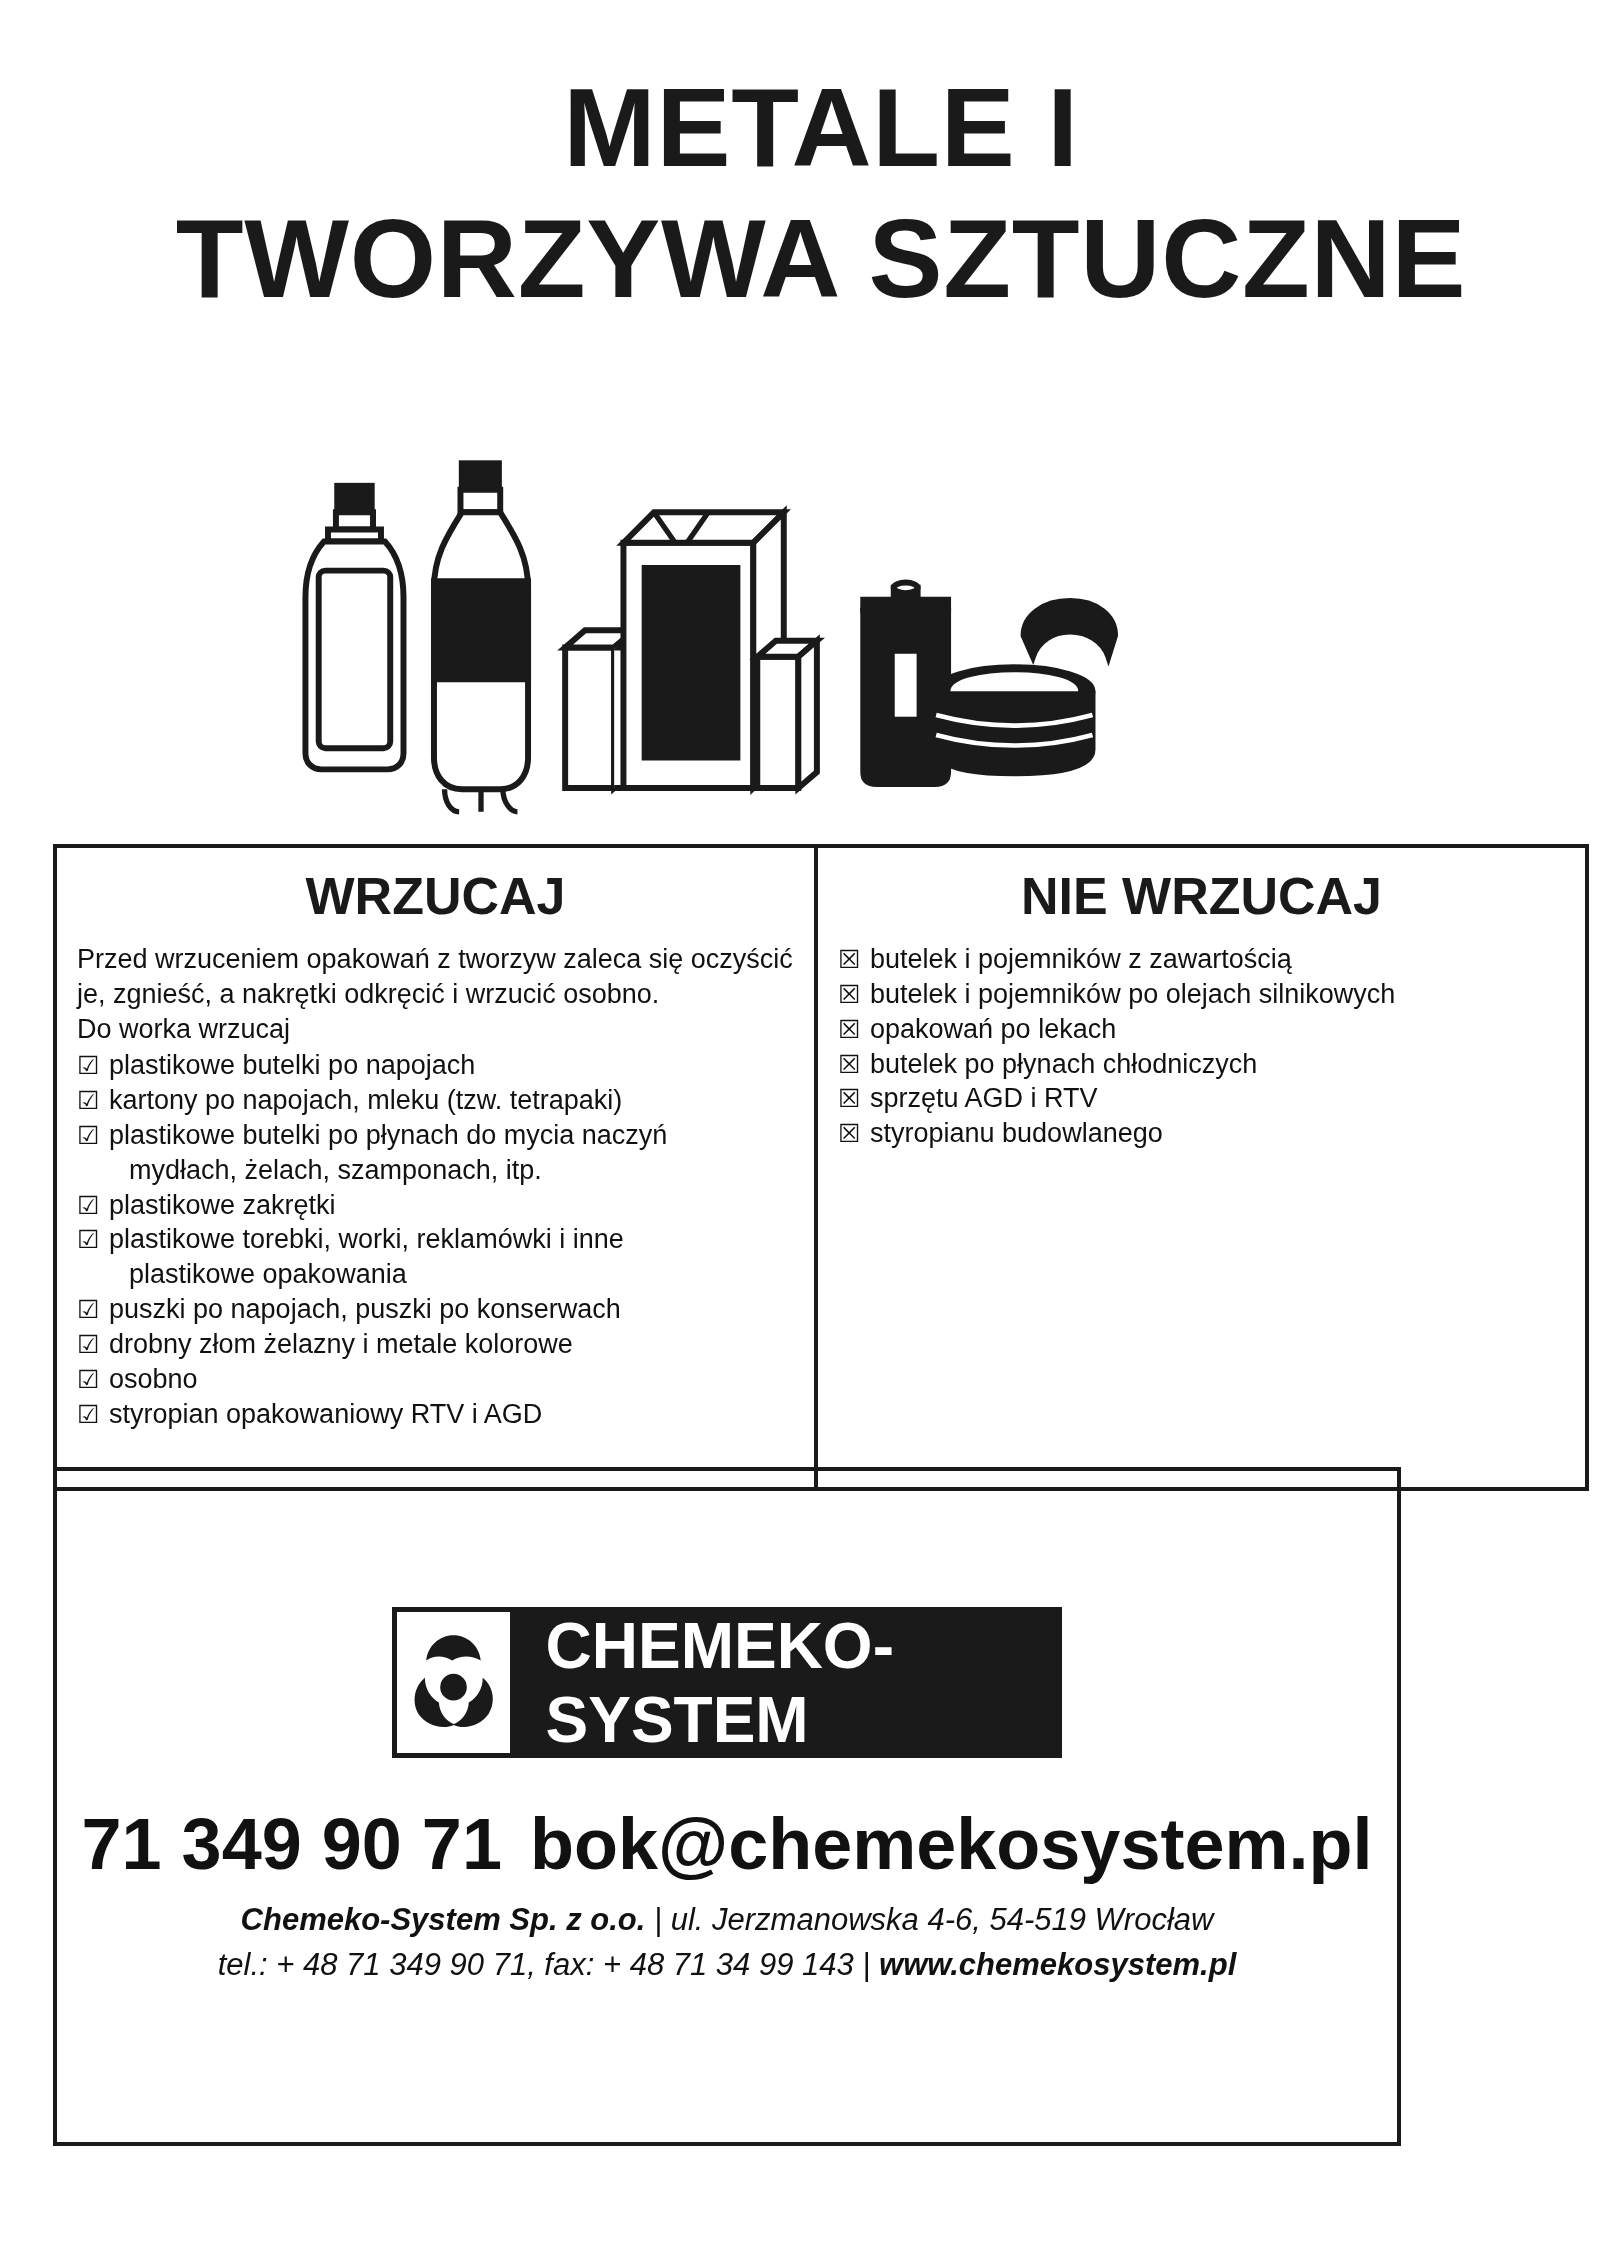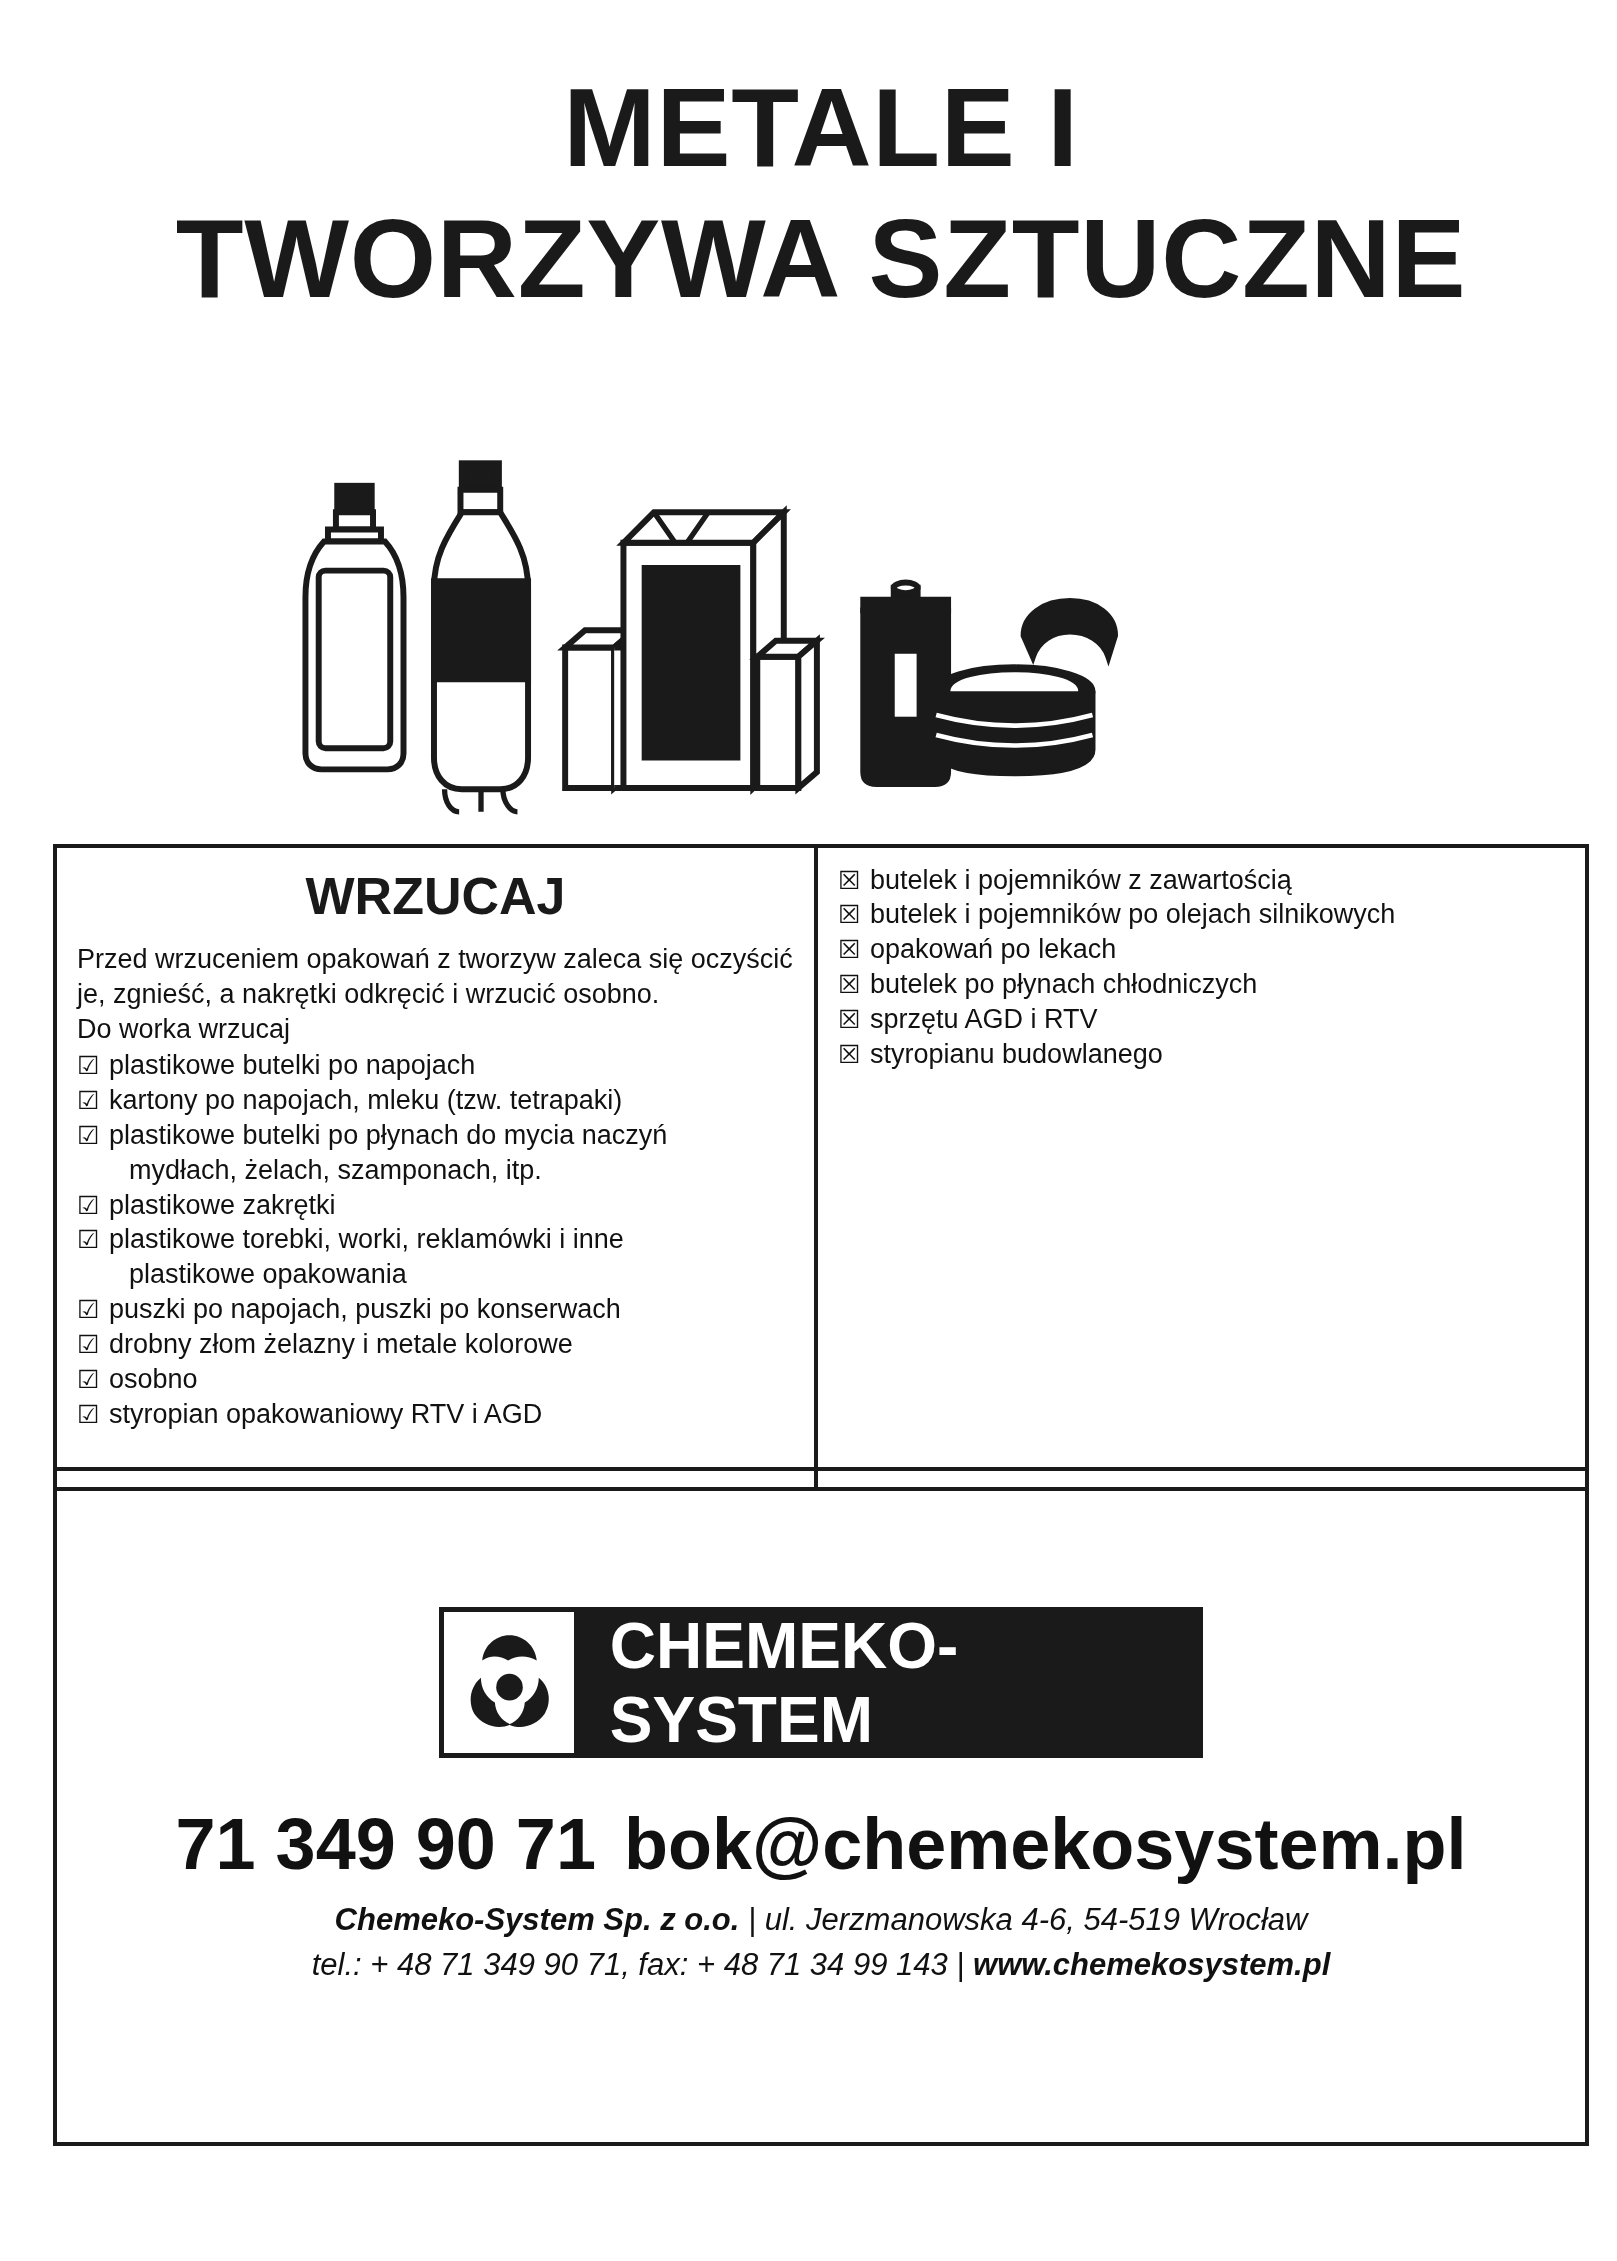--- a/index.html
+++ b/index.html
@@ -114,21 +114,21 @@
   ul.items li .cont {
     display: block;
     padding-left: 20px;
   }
 
   
   .footer {
     position: absolute;
     left: 41px;
     top: 1467px;
-    width: 1536px;
+    width: 1348px;
     height: 679px;
     border: 4px solid #1a1a1a;
     box-sizing: border-box;
   }
 
   .logo-row {
     position: absolute;
     left: 50%;
     transform: translateX(-50%);
     top: 136px;
@@ -264,20 +264,21 @@
         <li><span class="bullet">☑</span><span>plastikowe zakrętki</span></li>
         <li><span class="bullet">☑</span><span>plastikowe torebki, worki, reklamówki i inne</span><span class="cont">plastikowe opakowania</span></li>
         <li><span class="bullet">☑</span><span>puszki po napojach, puszki po konserwach</span></li>
         <li><span class="bullet">☑</span><span>drobny złom żelazny i metale kolorowe</span></li>
         <li><span class="bullet">☑</span><span>osobno</span></li>
         <li><span class="bullet">☑</span><span>styropian opakowaniowy RTV i AGD</span></li>
       </ul>
     </div>
 
     <div class="panel panel-right">
+      <div class="panel-heading">NIE WRZUCAJ</div>
       <ul class="items">
         <li><span class="bullet">☒</span><span>butelek i pojemników z zawartością</span></li>
         <li><span class="bullet">☒</span><span>butelek i pojemników po olejach silnikowych</span></li>
         <li><span class="bullet">☒</span><span>opakowań po lekach</span></li>
         <li><span class="bullet">☒</span><span>butelek po płynach chłodniczych</span></li>
         <li><span class="bullet">☒</span><span>sprzętu AGD i RTV</span></li>
         <li><span class="bullet">☒</span><span>styropianu budowlanego</span></li>
       </ul>
     </div>
 

